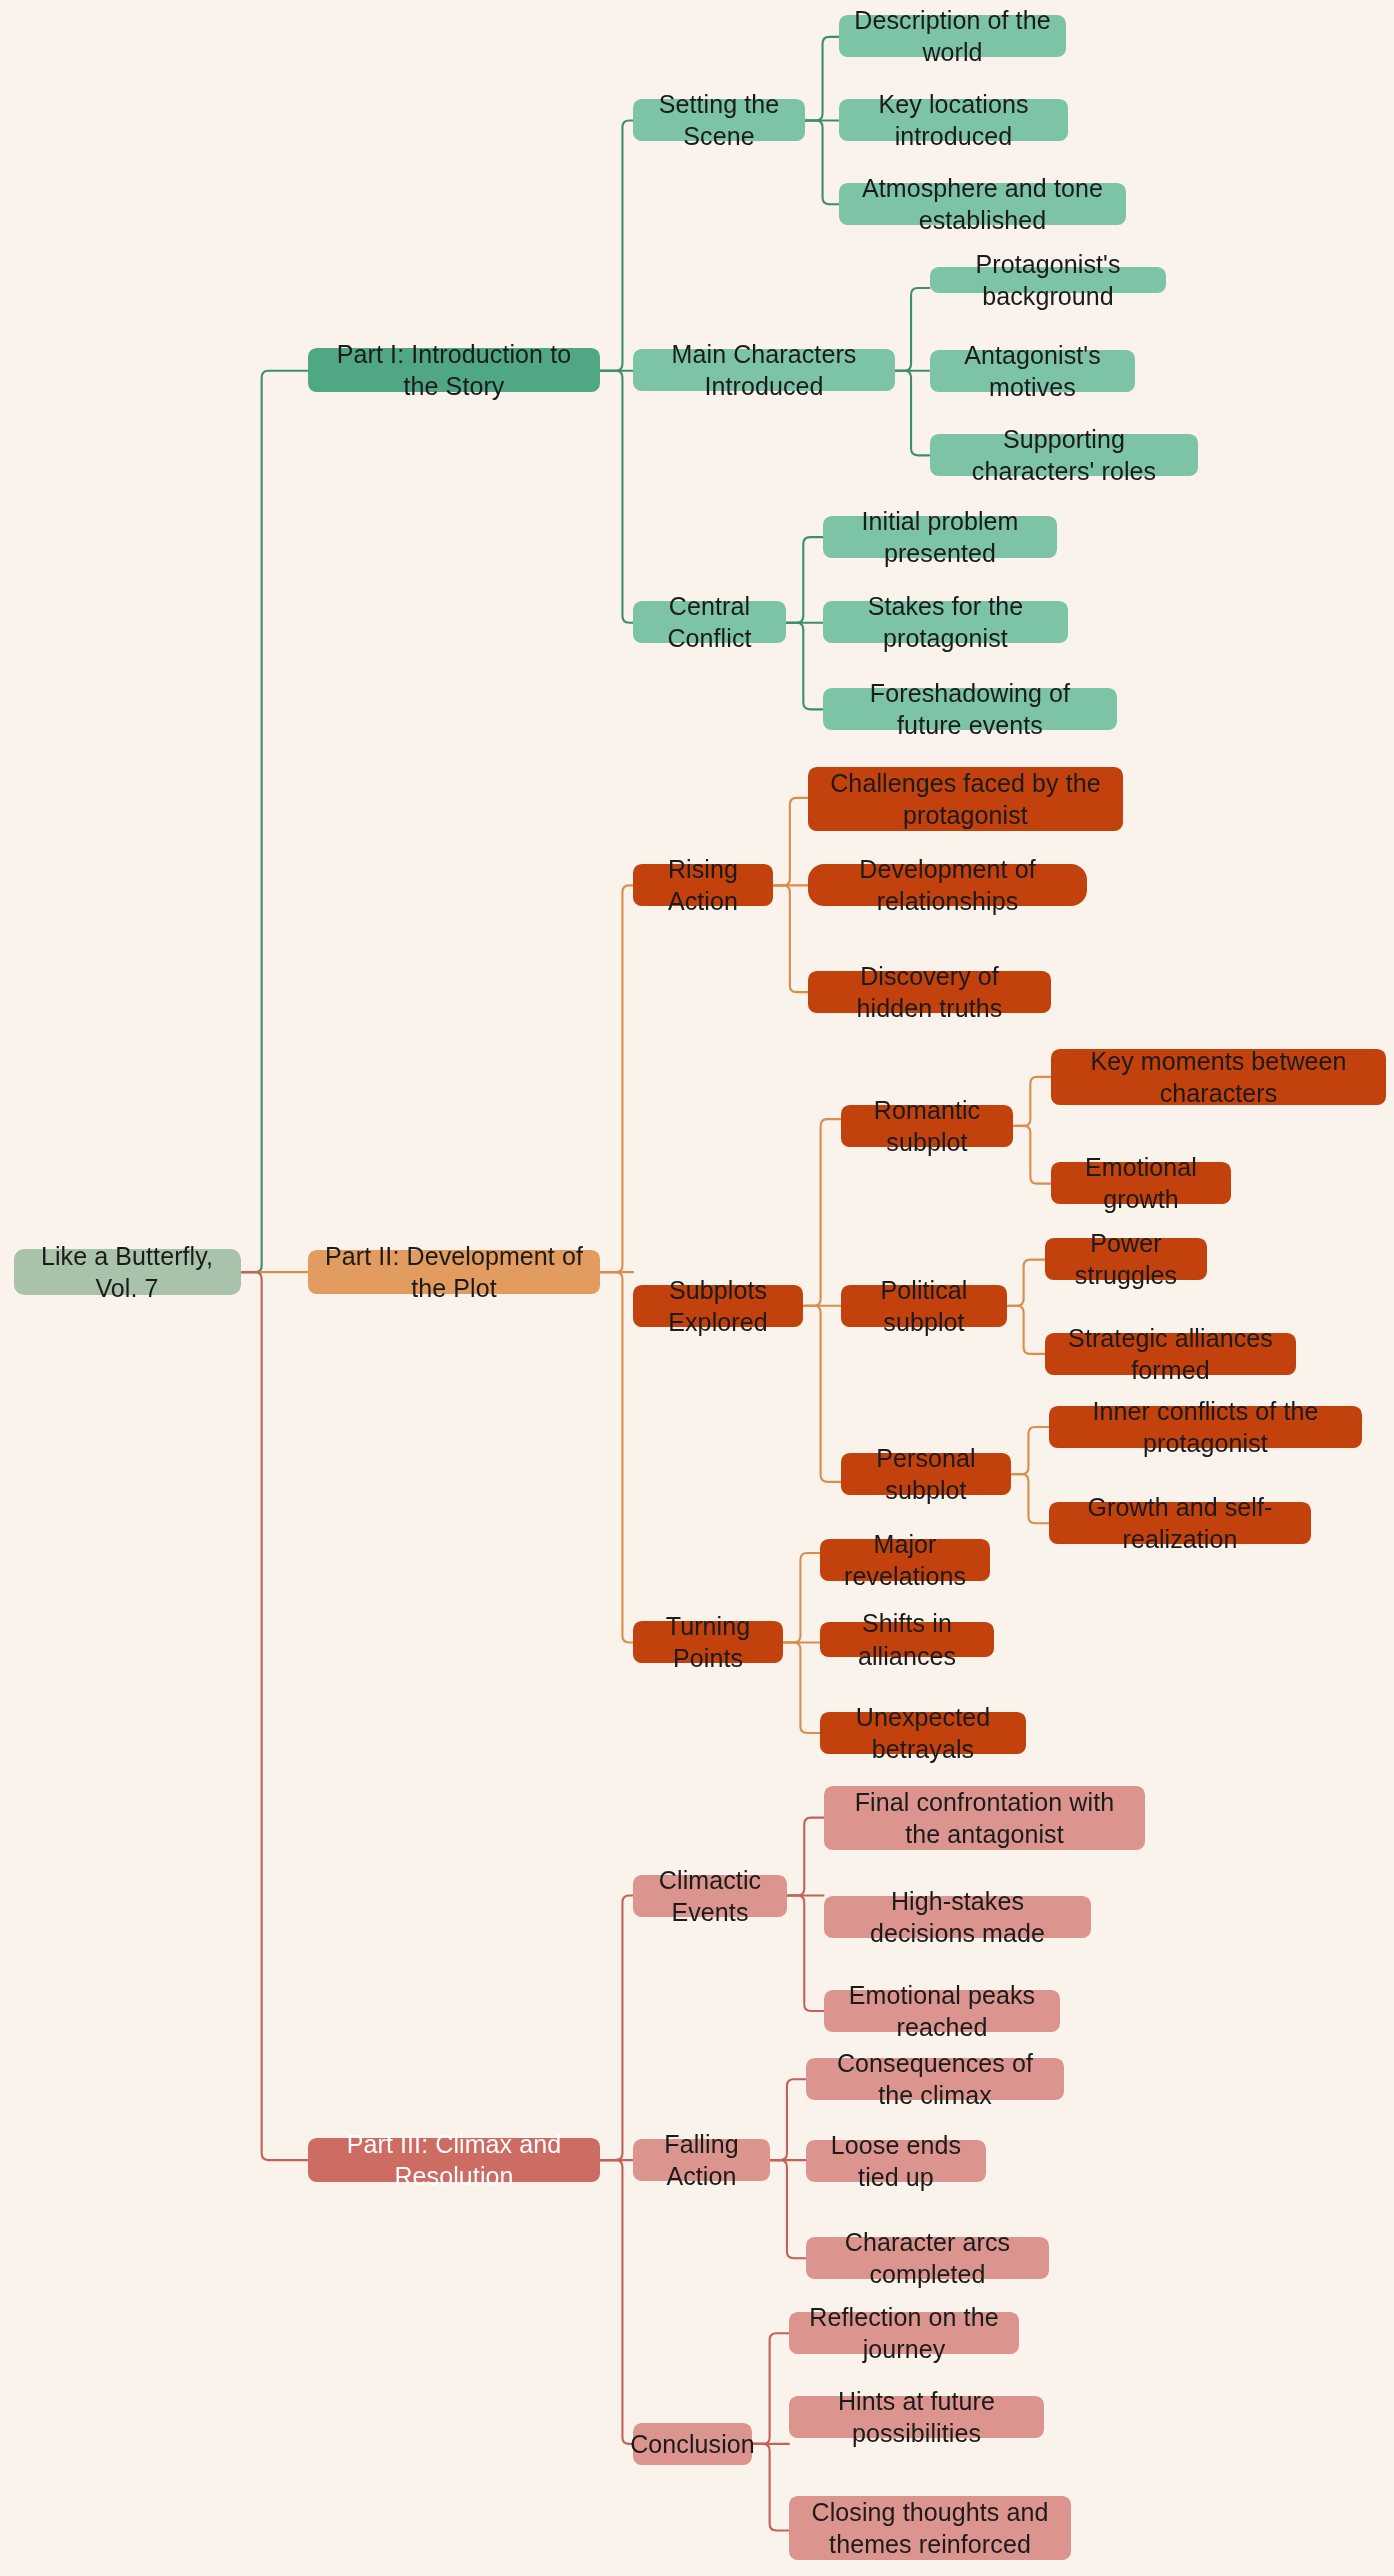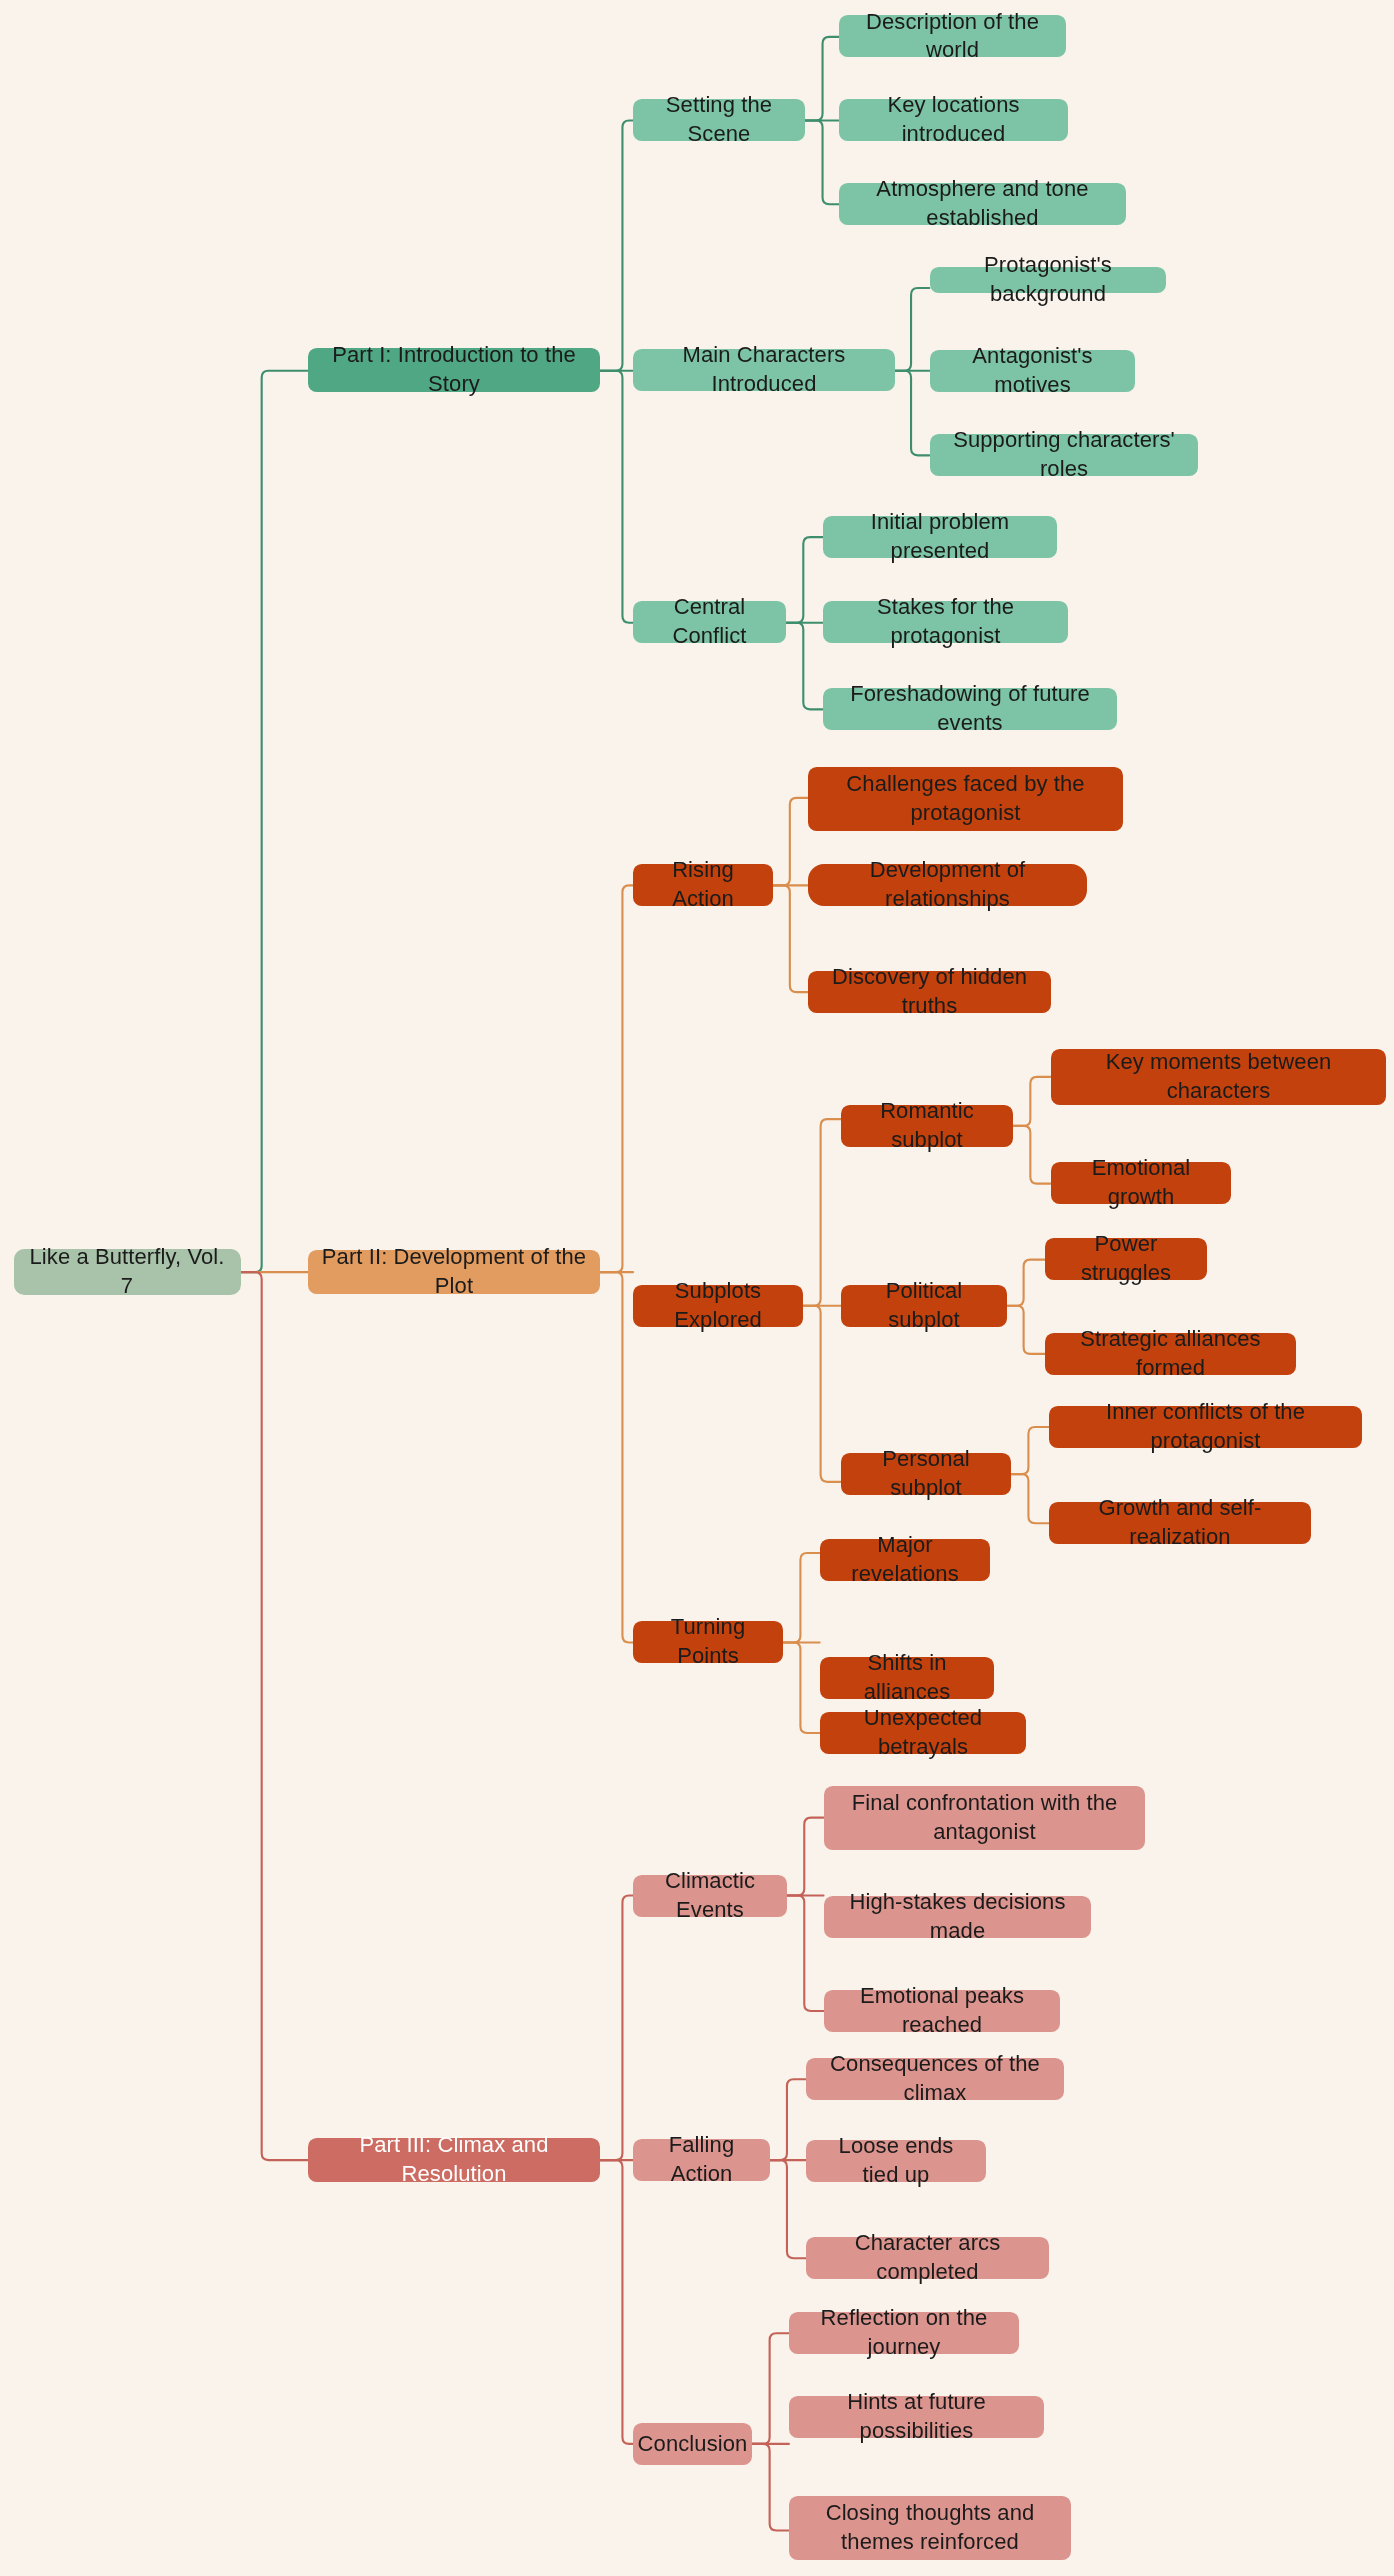--- a/index.html
+++ b/index.html
@@ -23,21 +23,21 @@
     pointer-events: none;
   }
   .node {
     position: absolute;
     display: flex;
     align-items: center;
     justify-content: center;
     text-align: center;
     border-radius: 8.7px;
     color: #1b1b1b;
-    font-size: 22px;
+    font-size: 25px;
     line-height: 1.30;
     padding: 0 13.5px;
     letter-spacing: 0.1px;
     white-space: pre-line;
   }
   .node.root      { background: #A8C3A9; border-radius: 10.6px; }
   .node.green1    { background: #4FA784; }
   .node.green2    { background: #7CC4A5; }
   .node.orange1   { background: #E29C60; }
   .node.orange2   { background: #c2410c; }
@@ -152,21 +152,21 @@
   <div class="node orange2" style="left:841px; top:1285px; width:166px; height:42px;">Political subplot</div>
   <div class="node orange2" style="left:1045px; top:1238px; width:162px; height:42px;">Power struggles</div>
   <div class="node orange2" style="left:1045px; top:1333px; width:251px; height:42px;">Strategic alliances formed</div>
 
   <div class="node orange2" style="left:841px; top:1453px; width:170px; height:42px;">Personal subplot</div>
   <div class="node orange2" style="left:1049px; top:1406px; width:313px; height:42px;">Inner conflicts of the protagonist</div>
   <div class="node orange2" style="left:1049px; top:1502px; width:262px; height:42px;">Growth and self-realization</div>
 
   <div class="node orange2" style="left:633px; top:1621px; width:150px; height:42px;">Turning Points</div>
   <div class="node orange2" style="left:820px; top:1539px; width:170px; height:42px;">Major revelations</div>
-  <div class="node orange2" style="left:820px; top:1657px; width:174px; height:42px;">Shifts in alliances</div>
+  <div class="node orange2" style="left:820px; top:1622px; width:174px; height:35px;">Shifts in alliances</div>
   <div class="node orange2" style="left:820px; top:1712px; width:206px; height:42px;">Unexpected betrayals</div>
 
   <div class="node red1" style="left:308px; top:2138px; width:292px; height:44px;">Part III: Climax and Resolution</div>
 
   <div class="node red2" style="left:633px; top:1875px; width:154px; height:42px;">Climactic Events</div>
   <div class="node red2" style="left:824px; top:1786px; width:321px; height:64px;">Final confrontation with the antagonist</div>
   <div class="node red2" style="left:824px; top:1896px; width:267px; height:42px;">High-stakes decisions made</div>
   <div class="node red2" style="left:824px; top:1990px; width:236px; height:42px;">Emotional peaks reached</div>
 
   <div class="node red2" style="left:633px; top:2139px; width:137px; height:42px;">Falling Action</div>

